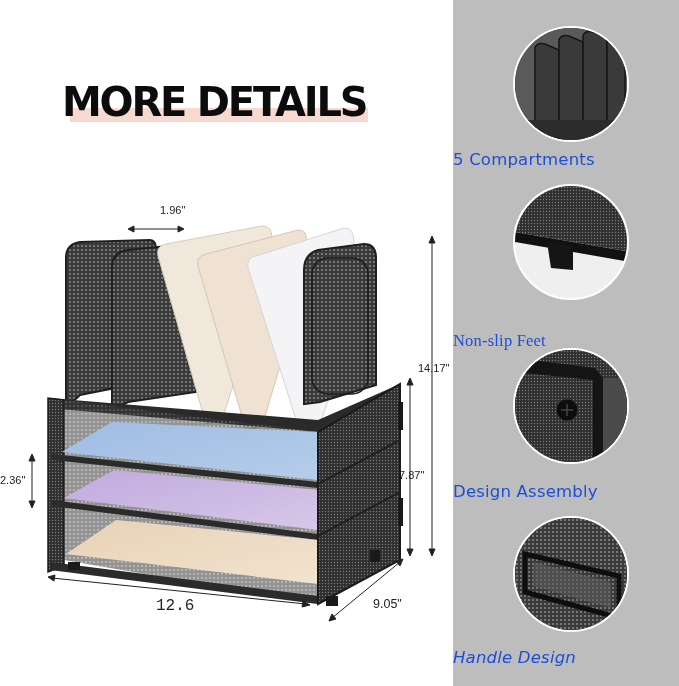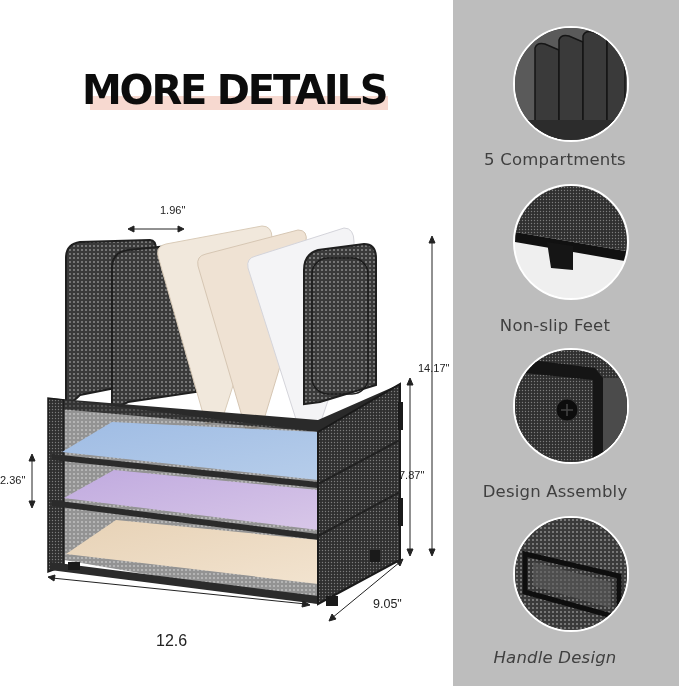--- a/index.html
+++ b/index.html
@@ -5,39 +5,39 @@
   html, body { margin: 0; padding: 0; }
   body {
     width: 679px; height: 686px; position: relative; overflow: hidden;
     background: #ffffff;
     font-family: "DejaVu Sans", "Liberation Sans", sans-serif;
   }
   .left { position: absolute; left: 0; top: 0; width: 453px; height: 686px; background: #fff; }
   .right { position: absolute; left: 453px; top: 0; width: 226px; height: 686px; background: #bdbdbd; }
 
   
-  .title-wrap { position: absolute; left: 62px; top: 66px; margin-left: 20px; }
+  .title-wrap { position: absolute; left: 62px; top: 78px; }
   .title-hl { position: absolute; left: 8px; top: 30px; width: 298px; height: 14px; background: #f7d9d0; }
   .title { position: relative; font-family: "DejaVu Sans", sans-serif; font-weight: bold; font-size: 40px;
     letter-spacing: -2.2px; color: #0c0c0c; line-height: 48px; white-space: nowrap; }
 
   
   .dim { position: absolute; font-family: "Liberation Sans", sans-serif; color: #222; font-size: 11px; white-space: nowrap; }
   .dim.big { font-size: 16px; }
 
   
   .feature { position: absolute; left: 0; width: 226px; text-align: center; }
   .circle {
     position: absolute; left: 60px; width: 116px; height: 116px; border-radius: 50%;
     border: 2px solid #ffffff; overflow: hidden; background: #444;
     box-sizing: border-box;
   }
   .feature-label {
-    position: absolute; left: 0; width: 204px; text-align: center;
-    color: #404040; font-family: "DejaVu Sans", sans-serif; font-size: 16.5px; letter-spacing: 0.2px;
+    position: absolute; left: 0; width: 204px; text-align: left;
+    color: #1d4ed8; font-family: "DejaVu Sans", sans-serif; font-size: 16.5px; letter-spacing: 0.2px;
   }
   svg { display: block; }
 </style>
 </head>
 <body>
 
 <div class="left">
   <div class="title-wrap">
     <div class="title-hl"></div>
     <div class="title">MORE DETAILS</div>
@@ -126,21 +126,21 @@
       <line x1="332" y1="618" x2="400" y2="562"></line>
       <path d="M329 621 l3 -7 l4 5 z"></path>
         <path d="M403 559 l-3 7 l-4 -5 z"></path>
     </g>
   </svg>
 
   <div class="dim" style="left:160px;top:204px;">1.96"</div>
   <div class="dim" style="left:418px;top:362px;">14.17"</div>
   <div class="dim" style="left:399px;top:469px;">7.87"</div>
   <div class="dim" style="left:0px;top:474px;">2.36"</div>
-  <div class="dim big" style="left:156px;top:632px;">12.6</div>
+  <div class="dim big" style="left:156px;top:597px;font-family:Liberation Mono, monospace;">12.6</div>
   <div class="dim" style="left:373px;top:597px;font-size:12.5px;">9.05"</div>
 </div>
 
 <div class="right">
 
   <div class="feature" style="top:0;">
     <div class="circle" style="top:26px;">
       <svg width="116" height="116">
         <rect width="116" height="116" fill="#5a5a5a"></rect>
         <g fill="#3a3a3a" stroke="#151515" stroke-width="1.5">
@@ -157,21 +157,21 @@
 
   <div class="feature" style="top:0;">
     <div class="circle" style="top:184px;background:#f2f2f2;">
       <svg width="116" height="116">
         <rect width="116" height="116" fill="#efefef"></rect>
         <path d="M0 0 H116 V66 L0 46 Z" fill="url(#meshSide)"></path>
         <path d="M0 46 L116 66 L116 76 L0 56 Z" fill="#111"></path>
         <path d="M32 56 L58 60 L58 84 L36 82 Z" fill="#151515"></path>
       </svg>
     </div>
-    <div class="feature-label" style="top:316px;">Non-slip Feet</div>
+    <div class="feature-label" style="top:331px;font-family:Liberation Serif, serif;">Non-slip Feet</div>
   </div>
 
   <div class="feature" style="top:0;">
     <div class="circle" style="top:348px;">
       <svg width="116" height="116">
         <rect width="116" height="116" fill="url(#meshSide)"></rect>
         <path d="M0 8 L80 18 L88 28 L88 116 L78 116 L78 30 L0 22 Z" fill="#151515"></path>
         <circle cx="52" cy="60" r="11" fill="#0d0d0d" stroke="#3a3a3a"></circle>
         <path d="M46 60 H58 M52 54 V66" stroke="#444" stroke-width="1.5"></path>
         <rect x="88" y="28" width="28" height="88" fill="#4b4b4b"></rect>

